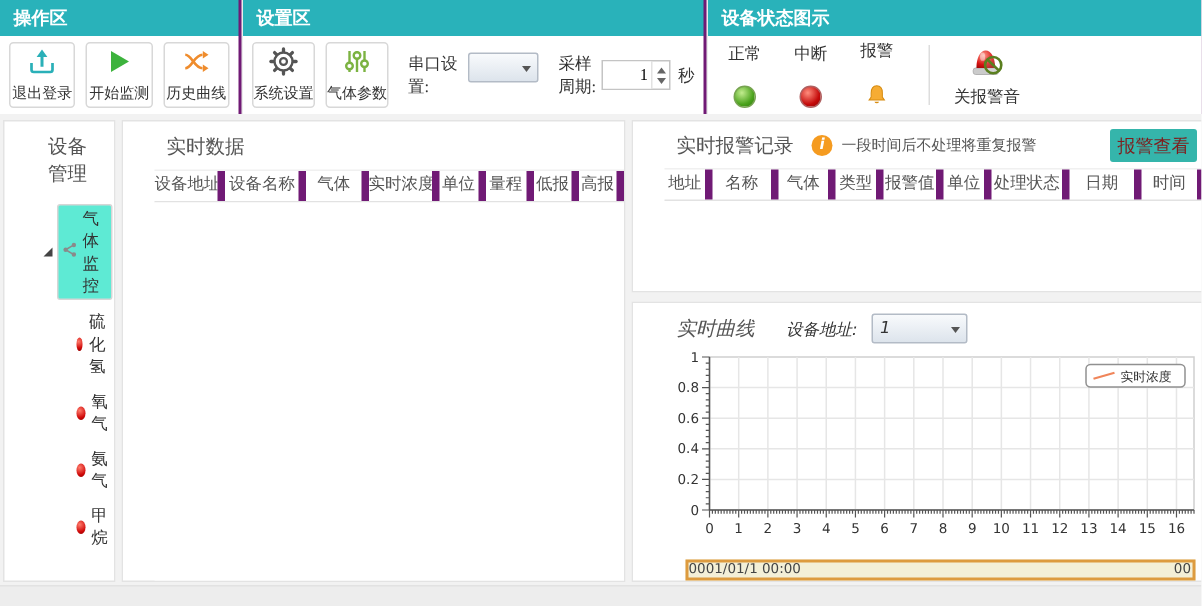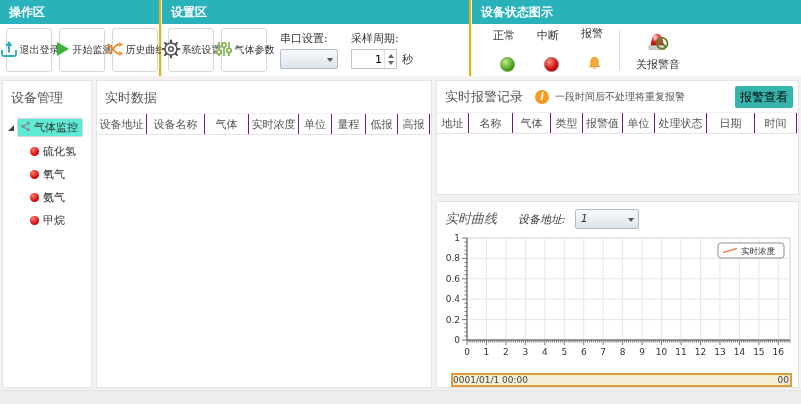--- a/index.html
+++ b/index.html
@@ -1,69 +1,69 @@
 <!DOCTYPE html>
 <html style="--accent: #29b2ba; --view-button: #35b5ab; --curve-line: #f0855a; --range-border: #dd9b3f; --range-bg: #f3efd7; --status-normal: #4aa21c; --status-alarm-red: #c40a0a; --bell-orange: #f0a030;"><head>
 <meta charset="utf-8">
 <style>
   * { box-sizing: border-box; margin: 0; padding: 0; }
   html,body { width: 801px; height: 404px; }
   body { font-family: "DejaVu Sans","Liberation Sans",sans-serif; background:#fff; }
   .app { position:relative; width:801px; height:404px; background:#f2f2f2; overflow:hidden; }
 
   
-  .toolbar { position:absolute; top:0; left:0; width:801px; height:76px; background:#eab308; display:flex; }
+  .toolbar { position:absolute; top:0; left:0; width:801px; height:76px; background:#701a75; display:flex; }
   .tb-sec { display:flex; flex-direction:column; }
   .tb-sec + .tb-sec { margin-left:2px; border-left:1px solid #ececec; }
   .tb-sec1 { width:159px; } .tb-sec2 { width:308px; } .tb-sec3 { flex:1; }
   .tb-head { height:24px; background:var(--accent,#29b2ba); color:#fff; font-size:12px; font-weight:bold; line-height:24px; padding-left:9px; }
   .tb-body { flex:1; background:#fff; display:flex; align-items:center; padding:0 6px; gap:7px; }
-  .tool-btn { width:46px; height:44px; border:1px solid #d8d8d8; border-radius:3px; background:#fff; display:flex; flex-direction:row; align-items:center; justify-content:center; gap:1px; cursor:pointer; }
+  .tool-btn { width:46px; height:44px; border:1px solid #d8d8d8; border-radius:3px; background:#fff; display:flex; flex-direction:column; align-items:center; justify-content:center; gap:1px; cursor:pointer; }
   .tool-btn .lbl { font-size:10px; color:#333; white-space:nowrap; }
-  .field { display:flex; flex-direction:column; gap:3px; font-size:11px; color:#333; margin-left:6px; }
+  .field { display:flex; flex-direction:row; gap:3px; font-size:11px; color:#333; margin-left:6px;font-family:Liberation Serif, serif; }
   .dropdown { width:58px; height:20px; background:linear-gradient(#f8fafc,#dde4ec); border:1px solid #b3bbc6; border-radius:2px; position:relative; font-size:11px; line-height:18px; padding-left:5px; color:#333; cursor:pointer; }
   .dd-arrow { position:absolute; right:4px; top:8px; width:0; height:0; border-left:3.5px solid transparent; border-right:3.5px solid transparent; border-top:4px solid #555; }
   .samp-row { display:flex; align-items:center; gap:5px; }
   .spinbox { width:46px; height:20px; border:1px solid #c4c4c4; background:#fff; display:flex; }
   .spinbox input { flex:1; width:28px; border:none; outline:none; text-align:right; font-size:11px; font-family:inherit; padding-right:2px; }
   .spin-btns { width:12px; display:flex; flex-direction:column; align-items:center; justify-content:center; gap:3px; border-left:1px solid #e2e2e2; }
   .sp-up { width:0;height:0;border-left:3px solid transparent;border-right:3px solid transparent;border-bottom:4px solid #666; }
   .sp-dn { width:0;height:0;border-left:3px solid transparent;border-right:3px solid transparent;border-top:4px solid #666; }
   .unit { font-size:11px; color:#333; }
-  .status-item { display:flex; flex-direction:column; align-items:flex-end; gap:14px; width:37px; font-size:11px; color:#333; }
+  .status-item { display:flex; flex-direction:column; align-items:center; gap:14px; width:37px; font-size:11px; color:#333; }
   .orb { width:15px; height:15px; border-radius:50%; }
   .orb-green { background:radial-gradient(circle at 35% 30%, #c2ec8e, #4aa21c 62%, #2f7a0d); border:1px solid #77a351; }
   .orb-red { background:radial-gradient(circle at 35% 30%, #ff8d7d, #c40a0a 62%, #8d0000); border:1px solid #b06060; }
   .vsep { width:1px; height:40px; background:#ddd; margin:0 9px; }
   .mute { display:flex; flex-direction:column; align-items:center; gap:1px; font-size:11px; color:#333; cursor:pointer; }
 
   
   .main { position:absolute; top:80px; left:2px; width:797px; height:308px; display:flex; gap:4px; }
-  .card { background:#fff; border:1px solid #e3e3e3; }
+  .card { background:#fff; border:1px solid #e3e3e3;padding-left:21px; }
   .p-title { font-size:13px; color:#555; padding:8px 8px 6px; }
   .sidebar { width:90px; }
   .tree { font-size:11px; color:#333; padding:2px 1px; }
   .tree-root { display:flex; align-items:center; gap:3px; padding:3px 0 3px 4px; cursor:pointer; }
   .tri { width:0; height:0; border-bottom:6px solid #444; border-left:6px solid transparent; }
   .root-chip { display:flex; align-items:center; gap:3px; background:#5eead4; border:1px solid #d6d6d6; border-radius:2px; padding:1px 4px 1px 2px; }
   .tree-item { display:flex; align-items:center; gap:4px; padding:4px 0 4px 26px; cursor:pointer; }
   .dot { width:9px; height:9px; border-radius:50%; background:radial-gradient(circle at 35% 30%, #ff7b6b, #cf0808 65%, #8d0000); }
 
   .data-panel { width:336px; display:flex; flex-direction:column; }
   .thead { display:flex; height:22px; border-top:1px solid #f0f0f0; border-bottom:1px solid #e2e2e2; font-size:11px; color:#555; }
-  .th { line-height:21px; text-align:center; border-right:1px solid #701a75; white-space:nowrap; overflow:hidden; }
+  .th { line-height:21px; text-align:center; border-right:5px solid #701a75; white-space:nowrap; overflow:hidden;font-family:Liberation Mono, monospace; }
   .tbody { flex:1; background:#fff; }
 
   .right-col { flex:1; display:flex; flex-direction:column; gap:6px; }
   .alarm-panel { height:120px; display:flex; flex-direction:column; }
   .alarm-head { display:flex; align-items:center; gap:6px; padding:5px 5px 4px 8px; }
   .alarm-title { font-size:13px; color:#555; }
   .info-ico { width:14px; height:14px; border-radius:50%; background:#f59b20; color:#fff; font-size:10px; font-weight:bold; font-style:italic; text-align:center; line-height:14px; flex:0 0 auto; margin-left:6px; }
   .notice { font-size:10px; color:#555; }
-  .view-btn { margin-left:auto; width:58px; height:22px; background:var(--view-button,#35b5ab); color:#000000; border:none; border-radius:2px; font-size:12px; font-family:inherit; cursor:pointer; }
+  .view-btn { margin-left:auto; width:58px; height:22px; background:var(--view-button,#35b5ab); color:#7f1d1d; border:none; border-radius:2px; font-size:12px; font-family:inherit; cursor:pointer; }
 
   .curve-panel { flex:1; display:flex; flex-direction:column; }
   .curve-head { display:flex; align-items:center; gap:9px; padding:7px 8px 2px;font-style:italic; }
   .curve-title { font-size:13px; color:#555; }
   .dev-lbl { font-size:11px; color:#333; margin-left:12px; }
   .chart-wrap { margin:1px 2px 0 6px; }
   .range-bar { position:relative; margin:1px 6px 0 14px; height:14px; border:2px solid var(--range-border,#dd9b3f); background:var(--range-bg,#f3efd7); font-size:9px; color:#444; cursor:pointer; }
   .range-label { position:absolute; left:0; right:0; top:0; text-align:left; line-height:11px; }
   .range-right { position:absolute; right:1px; top:0; line-height:11px; }
 

